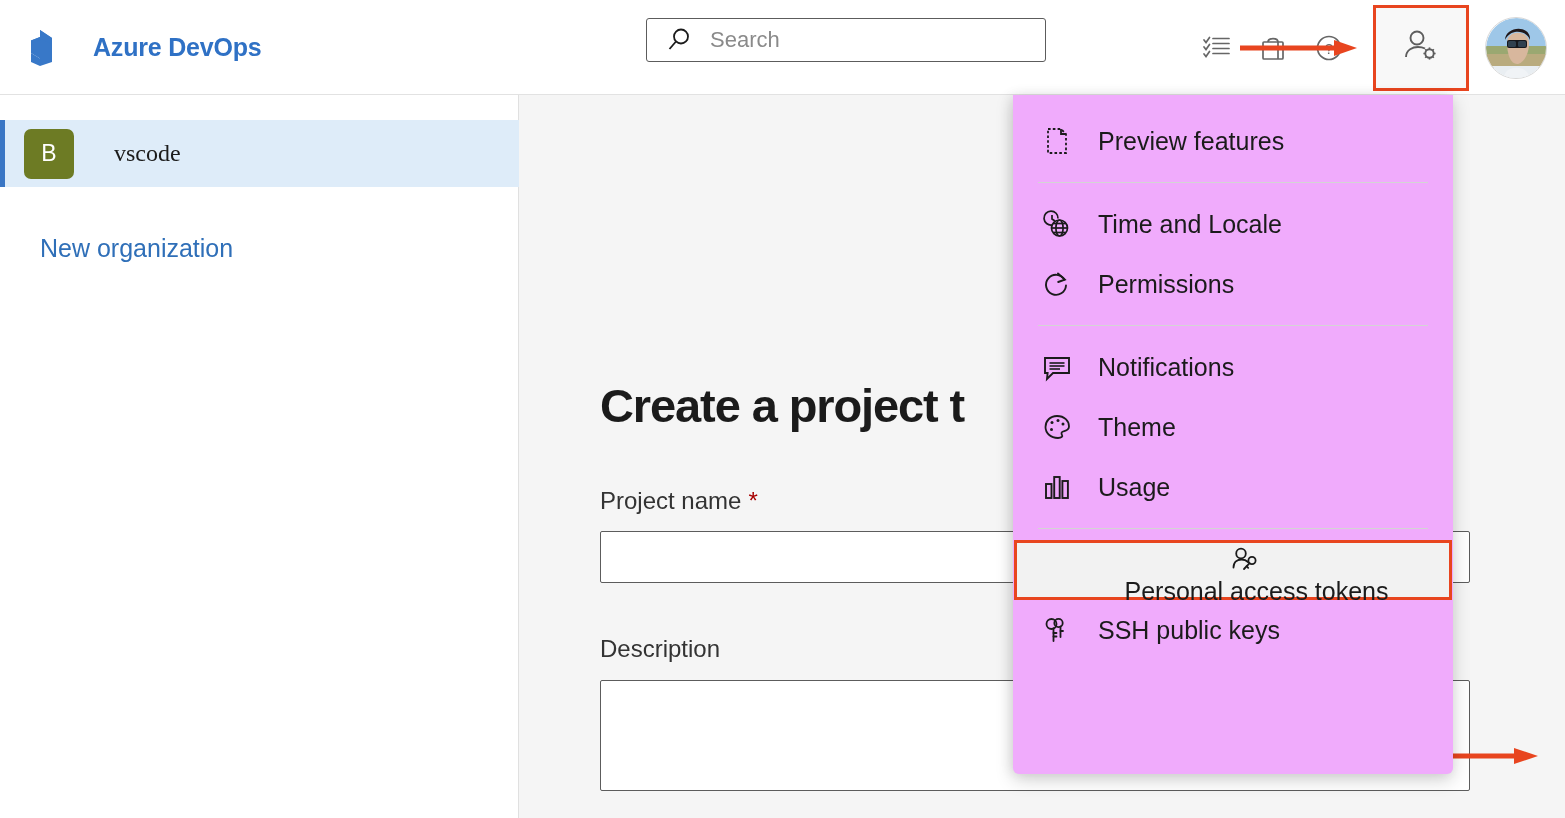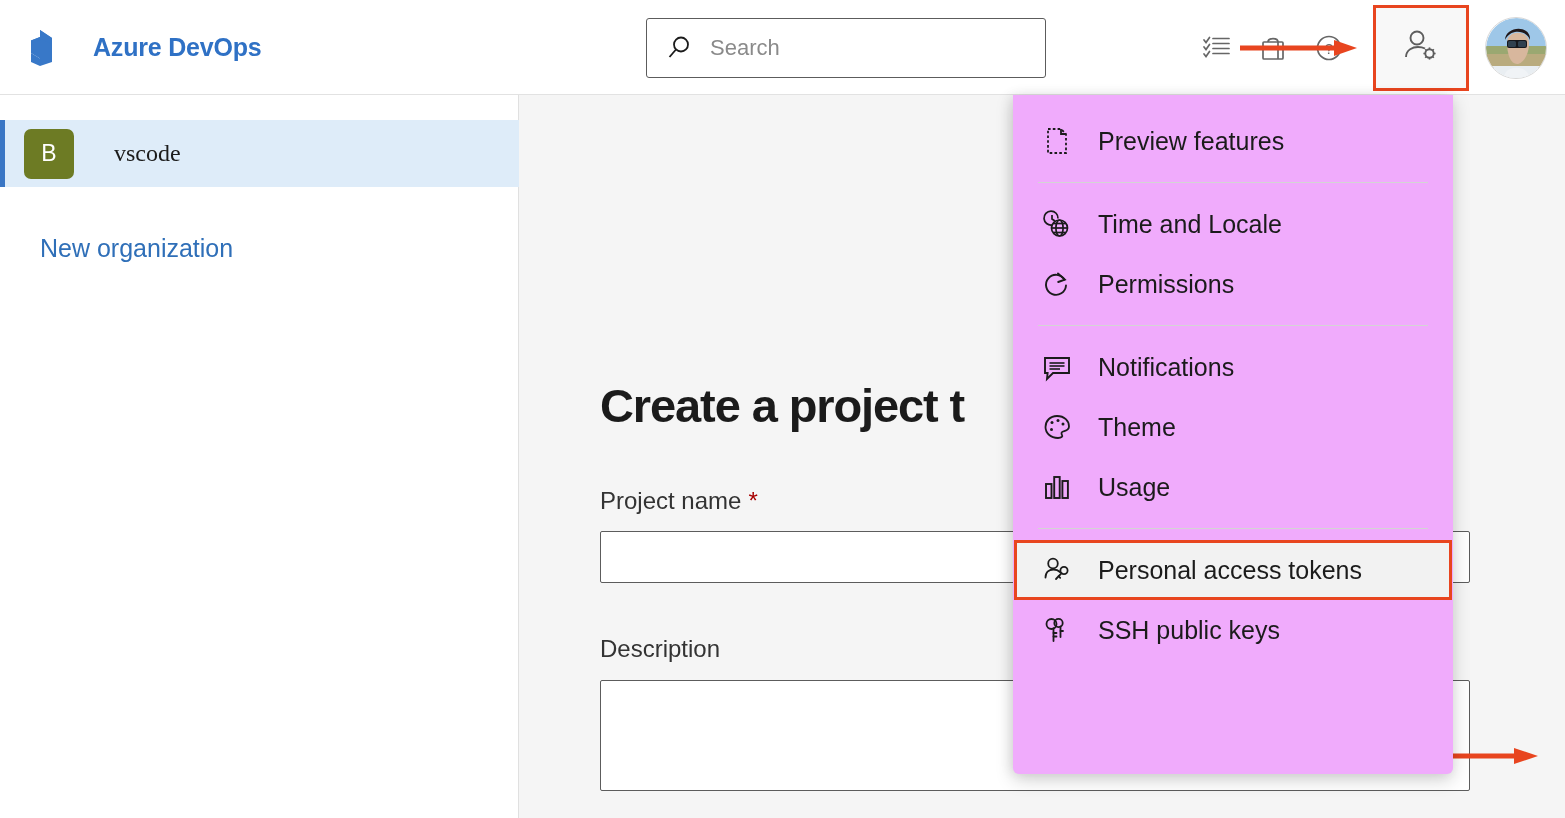--- a/index.html
+++ b/index.html
@@ -23,21 +23,21 @@
   .brand-logo { width: 42px; height: 42px; }
   .brand-title {
     margin-left: 25px;
     font-size: 25px; font-weight: bold;
     color: #2f71c5; letter-spacing: -0.2px;
     white-space: nowrap;
   }
 
   .search-wrap {
     position: absolute; left: 646px; top: 18px;
-    width: 400px; height: 60px;
+    width: 400px; height: 44px;
     border: 1.5px solid #5c5c5c; border-radius: 3px;
     background: #fff; display: flex; align-items: center;
   }
   .search-icon { margin-left: 19px; width: 28px; height: 28px; flex: none; }
   .search-input {
     border: none; outline: none; background: transparent;
     margin-left: 16px; font-size: 22px; color: #303030;
     font-family: "Liberation Sans", sans-serif;
     width: 310px; height: 40px;
   }
@@ -147,20 +147,21 @@
   }
   .menu-sep {
     height: 1px; background: #d4d4d4;
     margin: 11px 25px 11px 25px;
   }
   .menu-item.highlighted {
     background: #f2f2f2;
     border: 3px solid #e8451f;
     margin-left: 1px; margin-right: 1px;
     padding-left: 23px;
+    flex-direction: column;
   }
 </style>
 </head>
 <body>
 
 <div id="app">
 
   <div class="header">
 
     <div class="brand">

